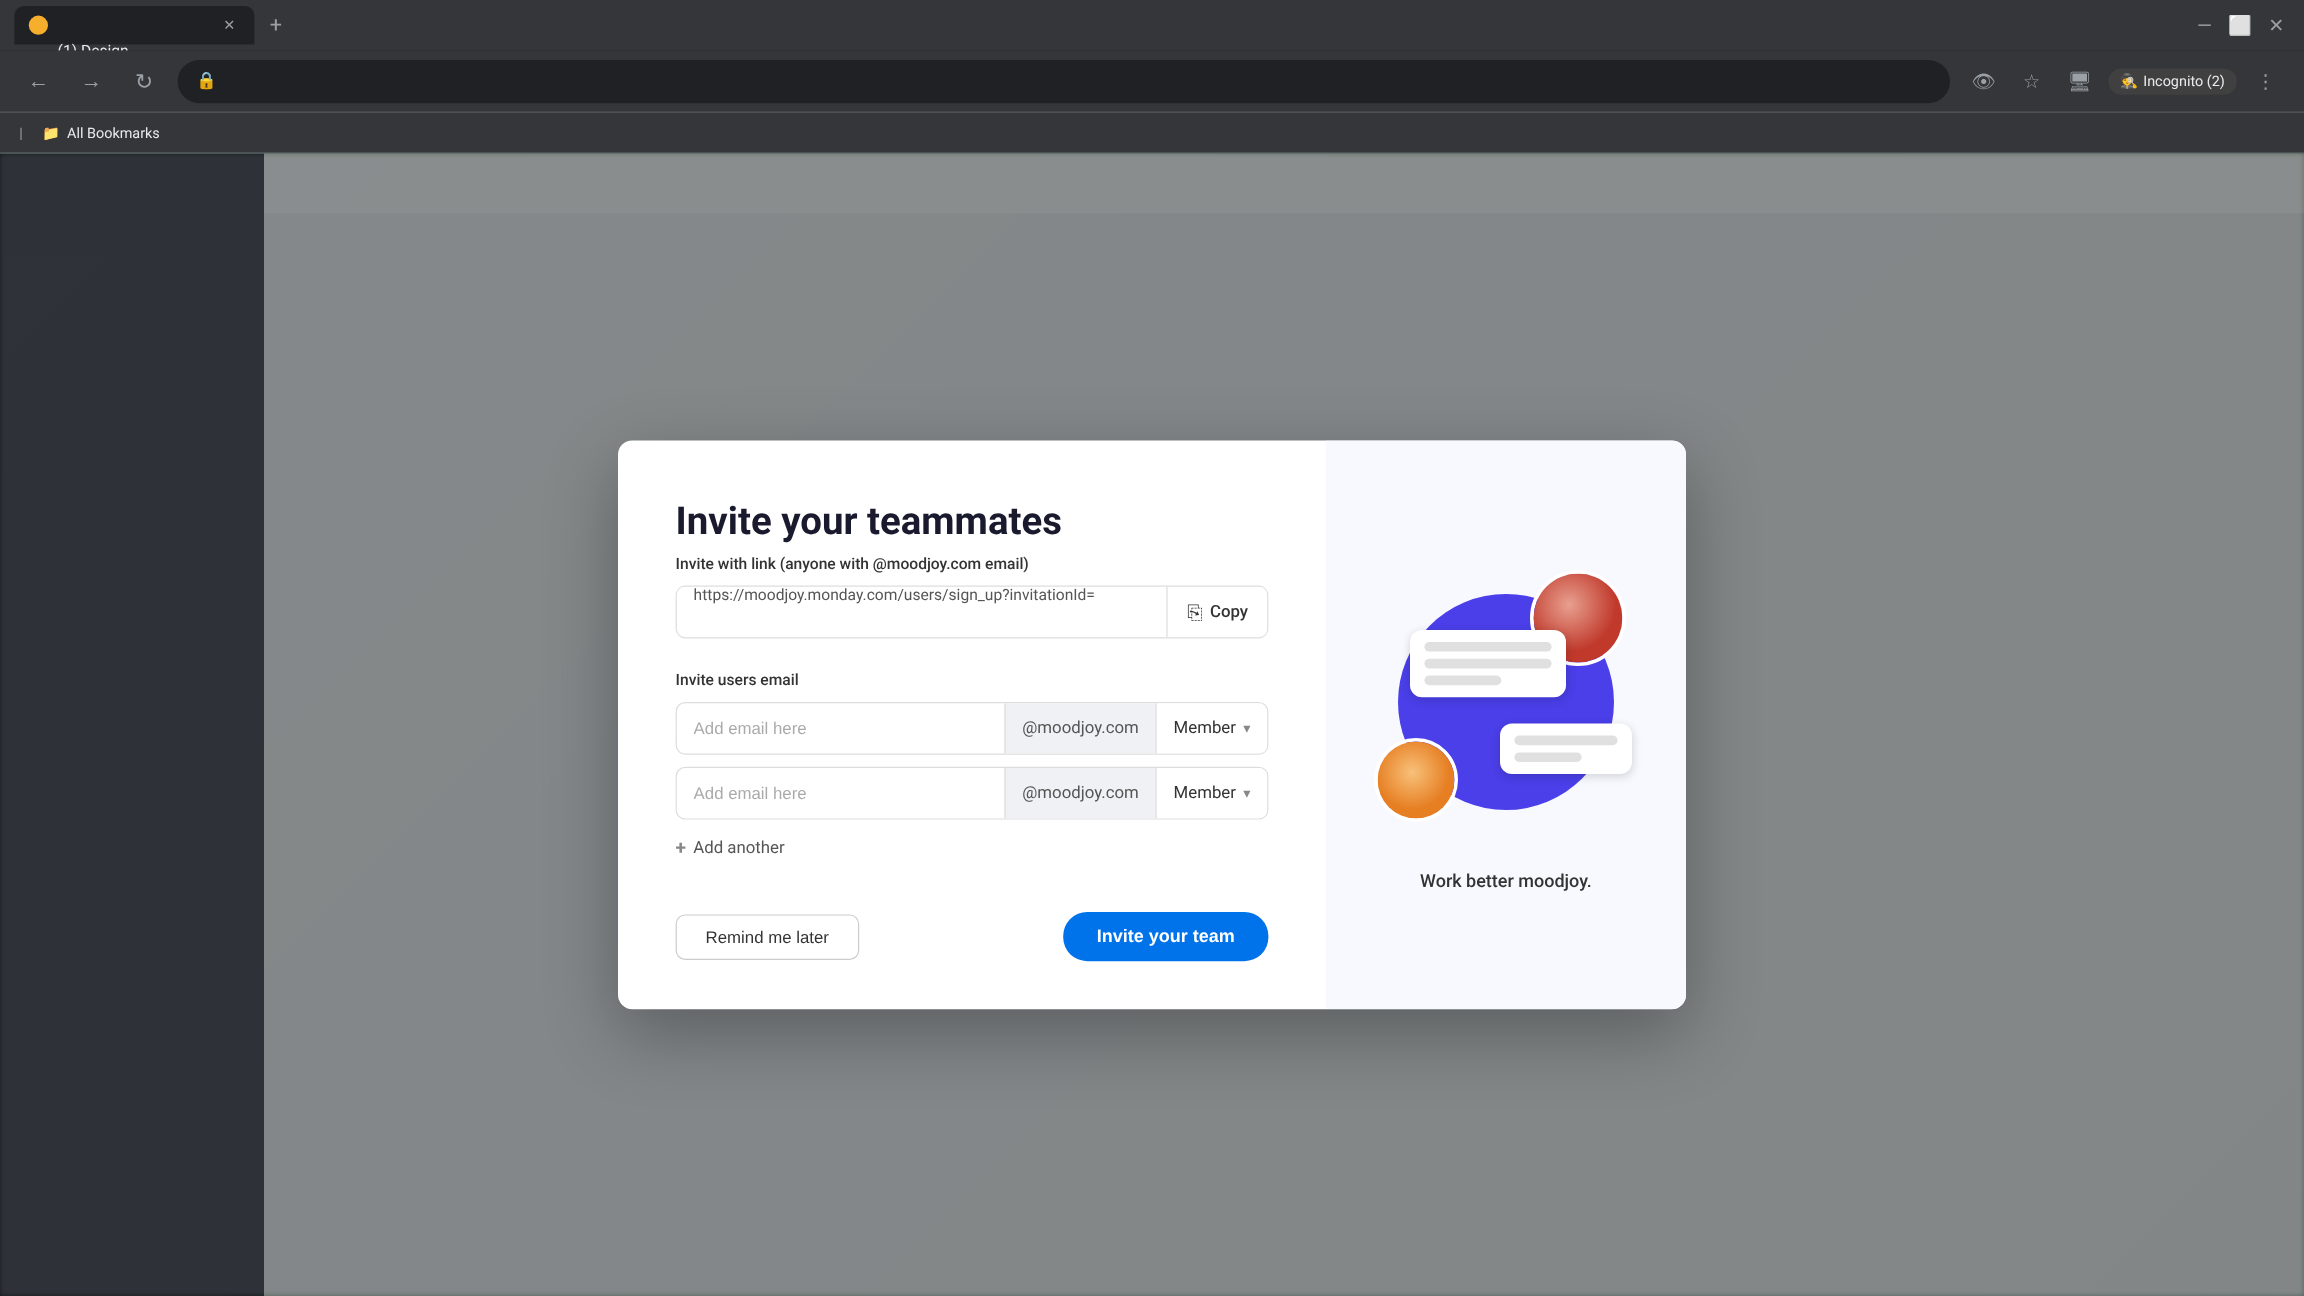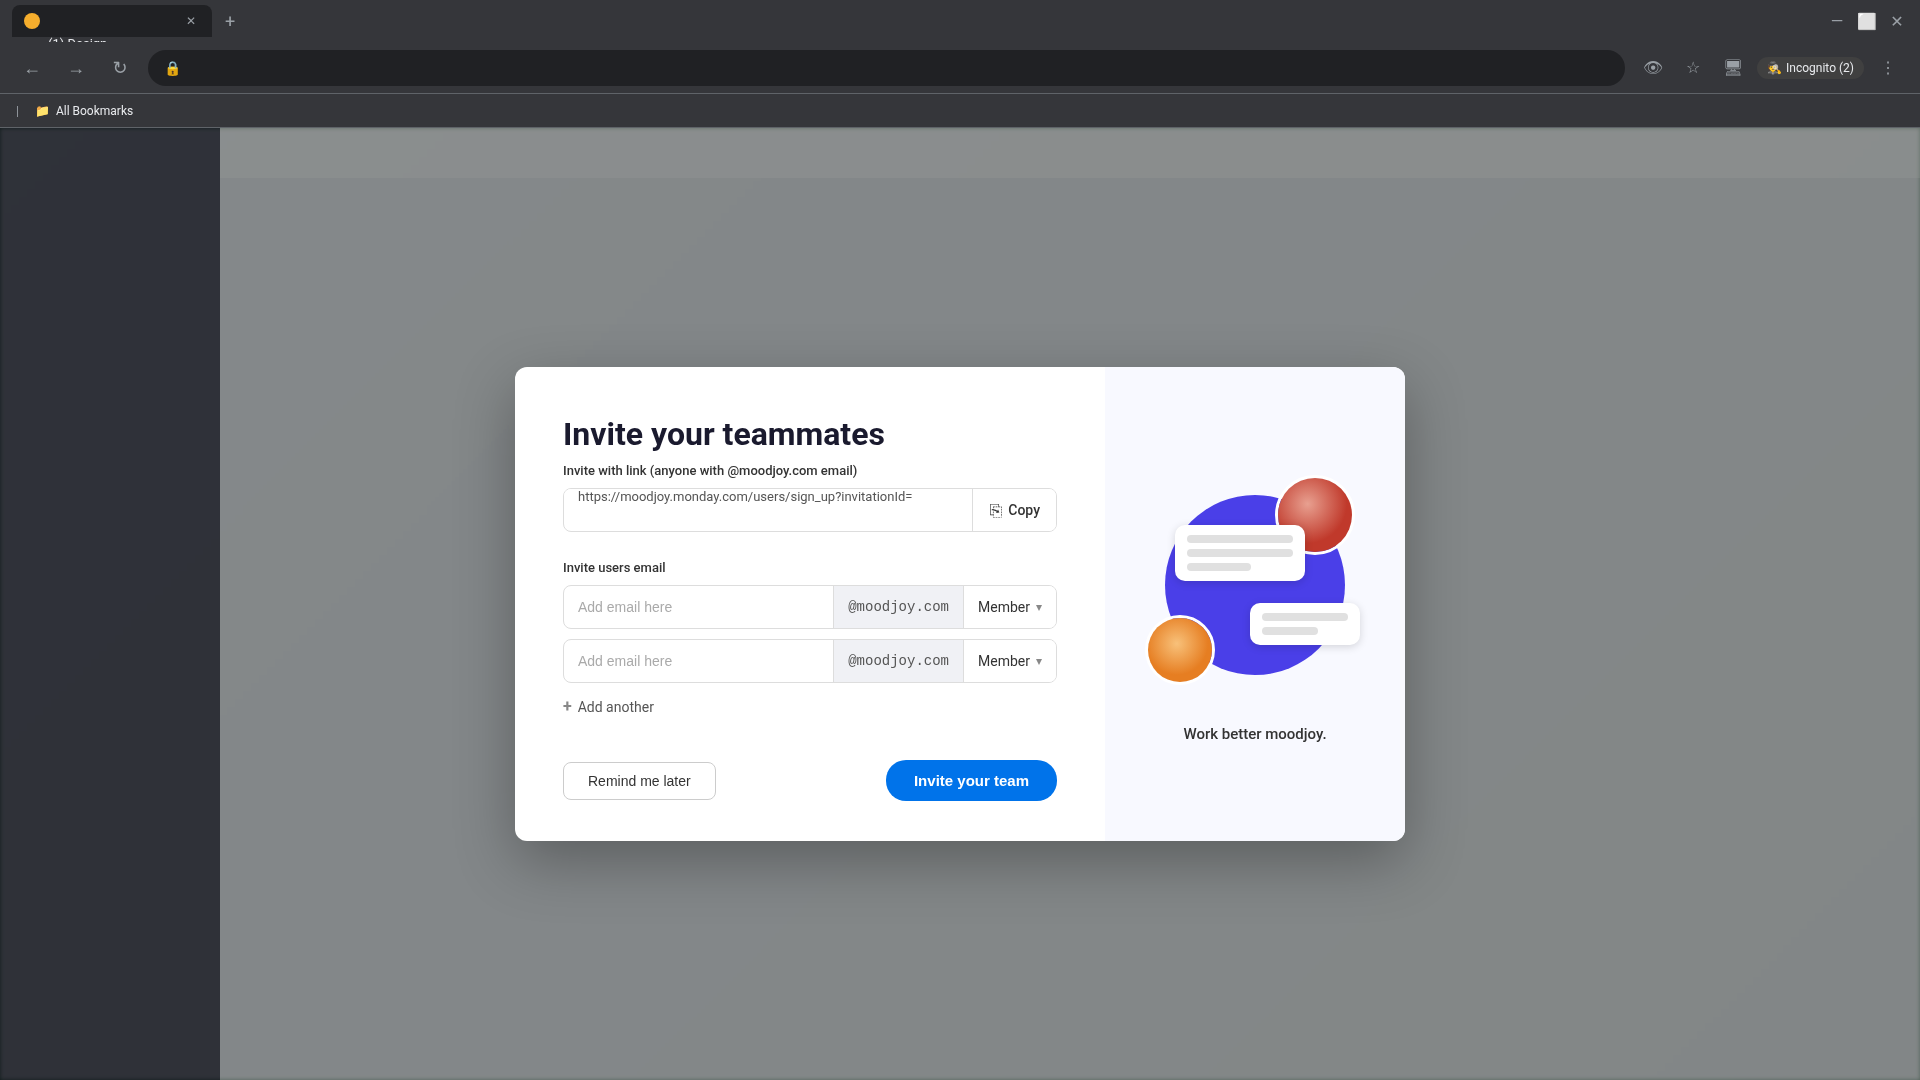--- a/index.html
+++ b/index.html
@@ -377,21 +377,20 @@
     .domain-badge {
       background: #f0f1f5;
       padding: 0 14px;
       height: 100%;
       display: flex;
       align-items: center;
       font-size: 14px;
       color: #555;
       border-left: 1px solid #ddd;
       border-right: 1px solid #ddd;
-      font-family: Liberation Mono, monospace;
     }
 
     .role-select {
       display: flex;
       align-items: center;
       gap: 6px;
       padding: 0 14px;
       height: 100%;
       background: #fff;
       font-size: 14px;

